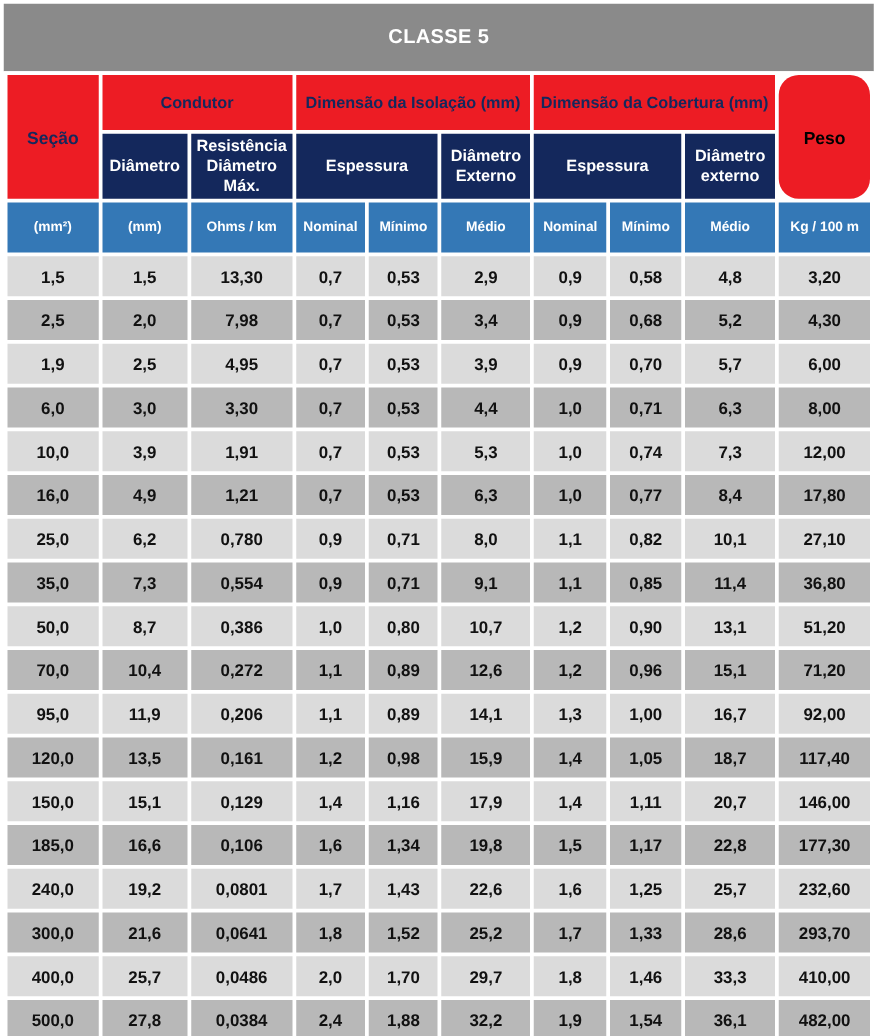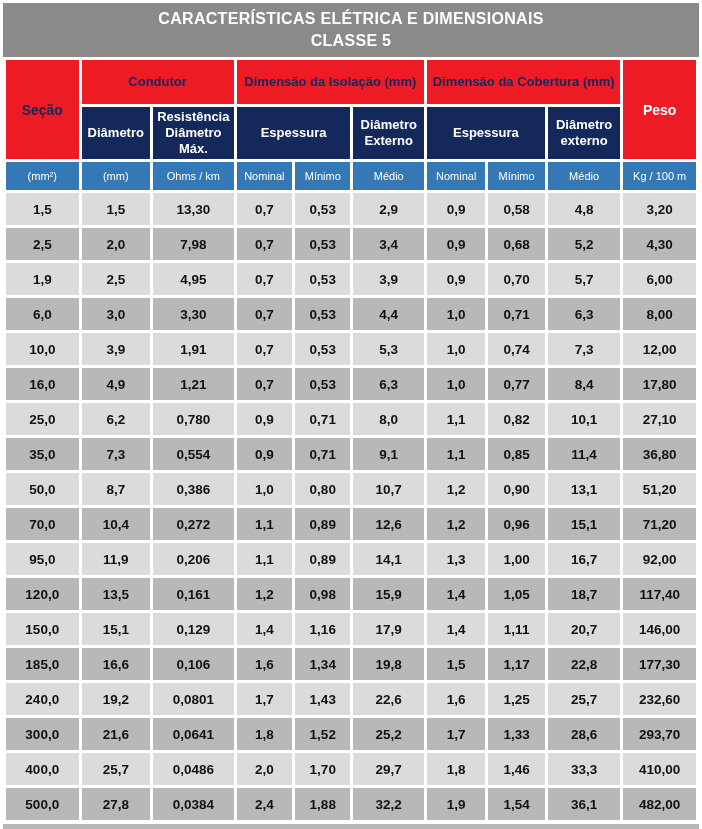--- a/index.html
+++ b/index.html
@@ -14,38 +14,37 @@
     background:var(--title-gray); height:54px; display:flex; flex-direction:column;
     justify-content:center; align-items:center; color:#fff; font-weight:bold;
     font-size:16px; line-height:22px; text-align:center; letter-spacing:.3px;
   }
   table{
     width:100%; table-layout:fixed; border-collapse:separate; border-spacing:3px;
     background:var(--page-bg); margin-top:0;
   }
   th,td{text-align:center; vertical-align:middle; overflow:hidden;}
   th.red{background:var(--red); color:var(--navy); font-size:13px; font-weight:bold; height:44px; line-height:16px; padding:2px;margin-left:32px;}
-  th.red.white-text{color:#ffffff; font-size:14px;}
+  th.red.white-text{color:#000000; font-size:14px;border-radius:16px;}
   th.navy{background:var(--navy); color:#fff; font-size:13px; font-weight:bold; height:44px; line-height:16px; padding:2px;}
-  th.blue{background:var(--blue); color:#fff; font-size:11px; font-weight:normal; height:28px; padding:1px;}
+  th.blue{background:var(--blue); color:#fff; font-size:11px; font-weight:bold; height:40px; padding:1px;}
   th.secao-cell{font-size:14px;}
   tbody td{
     font-size:13.5px; font-weight:bold; color:var(--data-text); height:32px; padding:1px;
   }
   tbody tr.light td{background:var(--row-light);}
   tbody tr.dark td{background:var(--row-dark);}
   .bottom-strip{height:7px; background:var(--row-dark); margin-top:1px;}
 </style>
 </head>
 <body>
 
 <div class="sheet">
 
   <div class="title-band">
-    <div>CARACTERÍSTICAS ELÉTRICA E DIMENSIONAIS</div>
     <div>CLASSE 5</div>
   </div>
 
   <table>
     <colgroup>
       <col style="width:72px">
         <col style="width:68px">
         <col style="width:80px">
       <col style="width:55px">
         <col style="width:55px">

